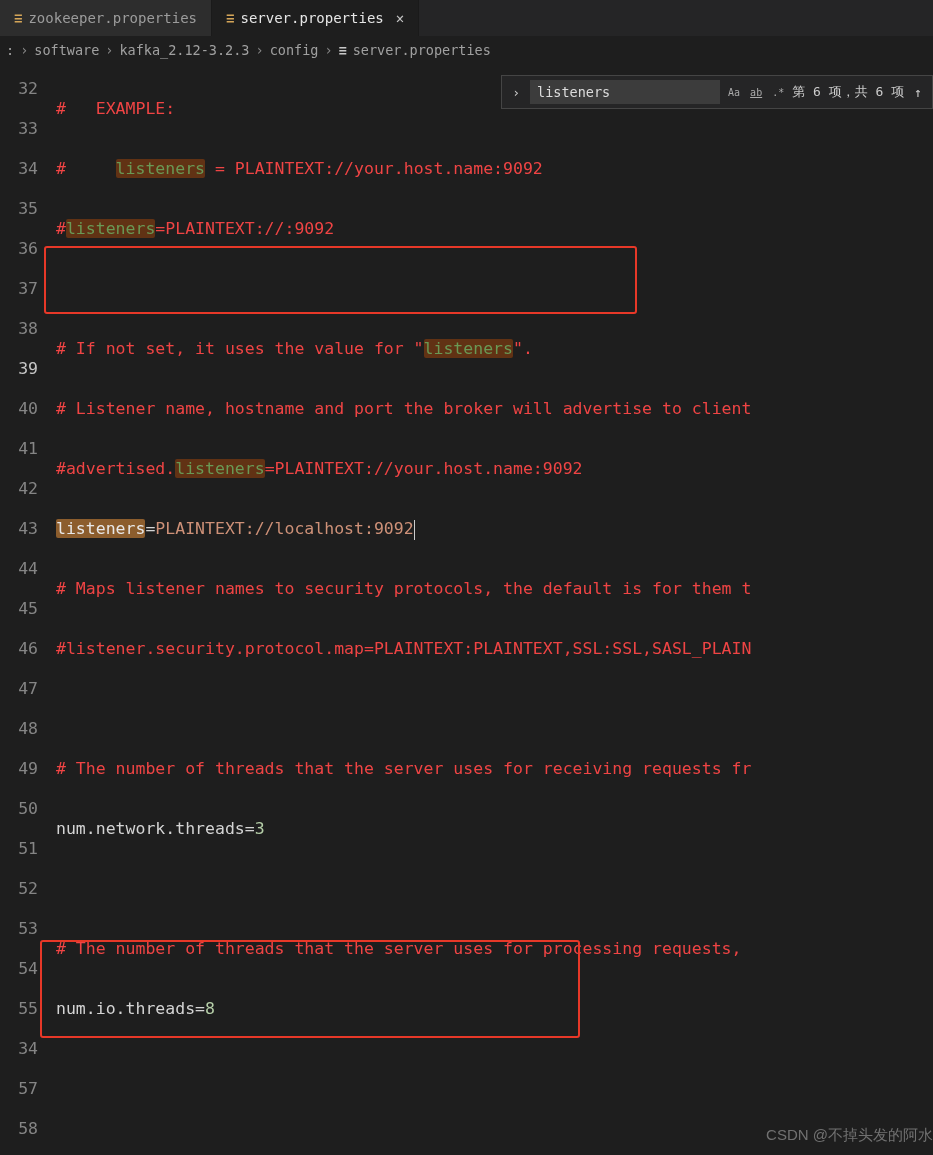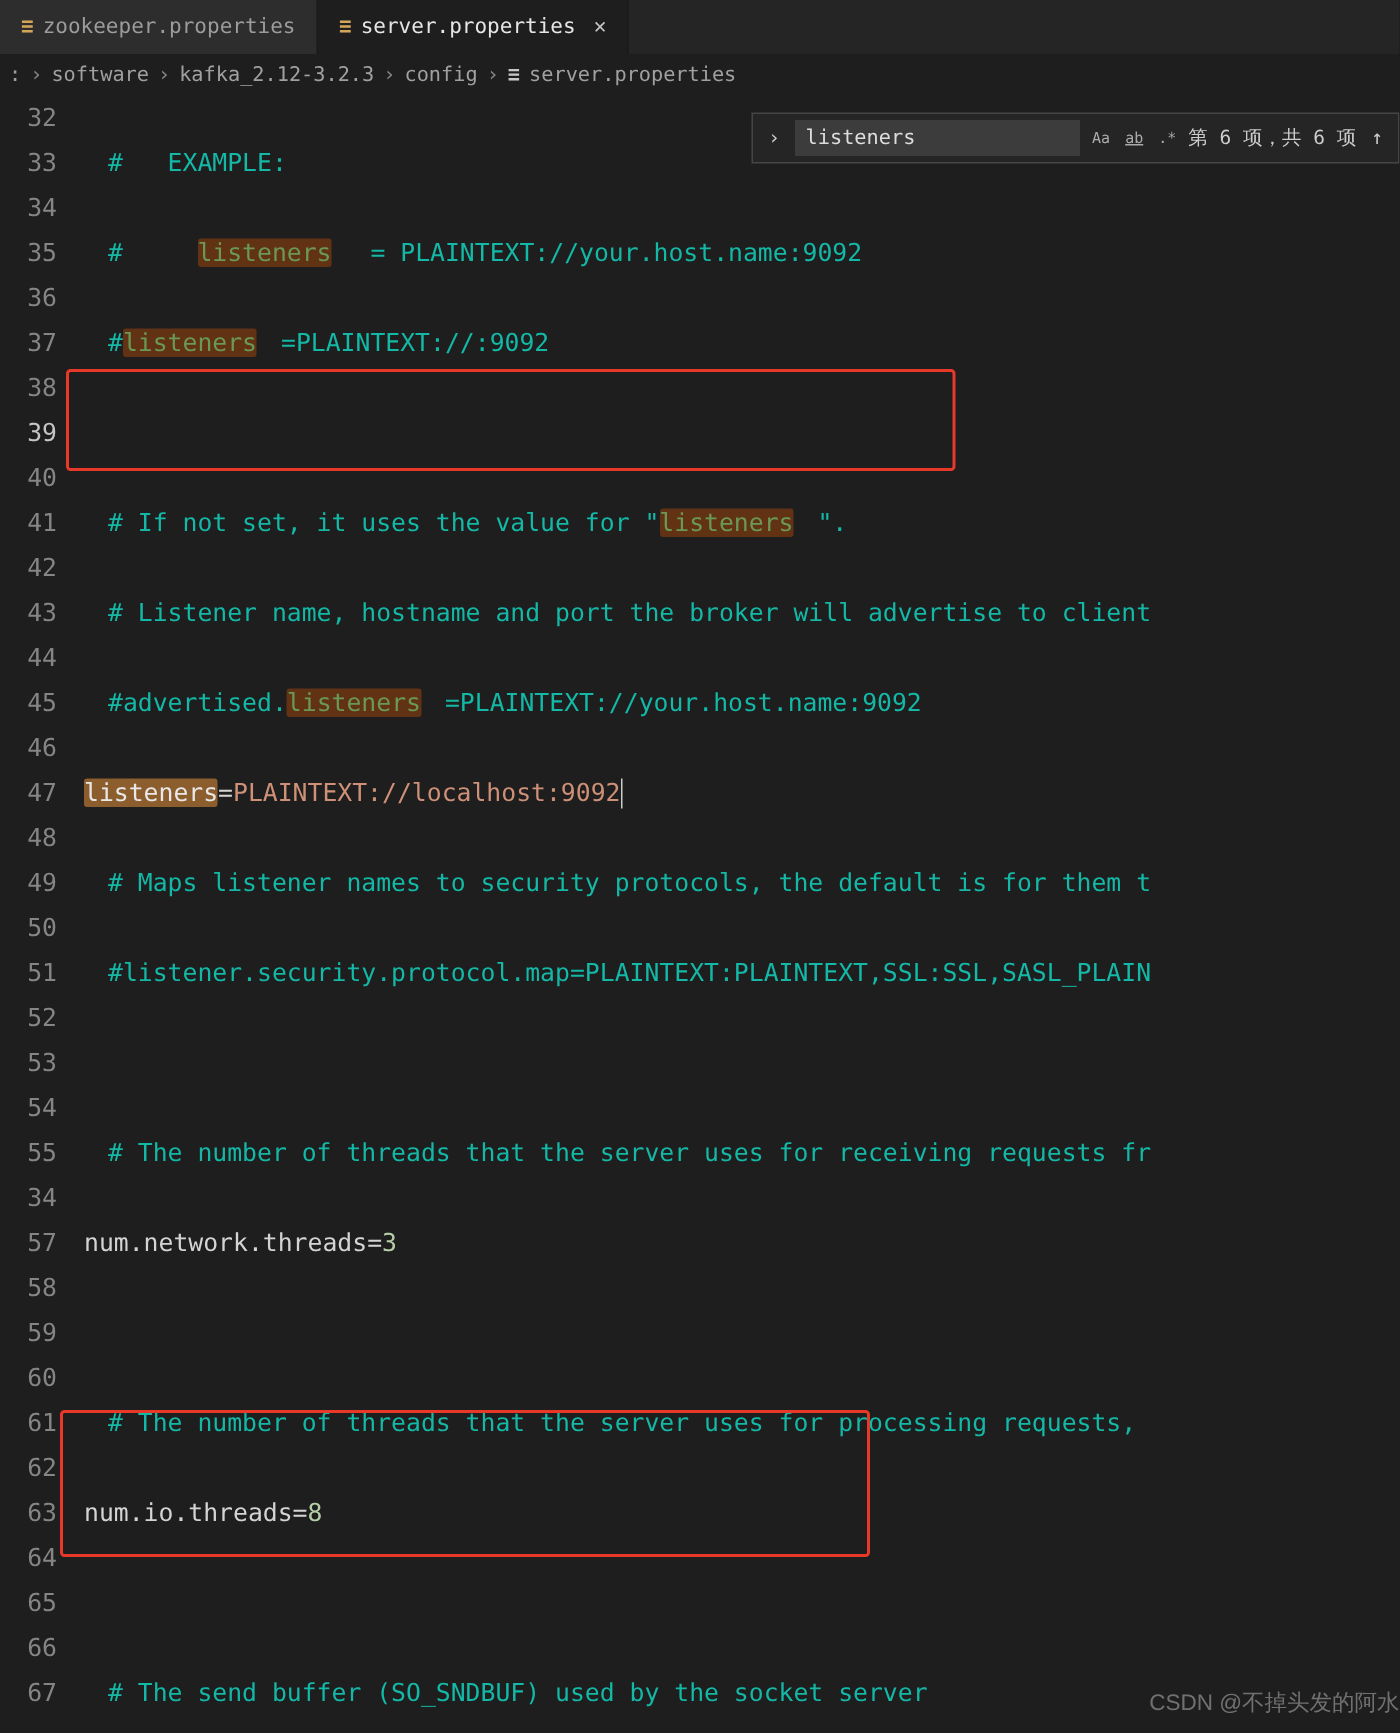--- a/index.html
+++ b/index.html
@@ -78,21 +78,21 @@
   }
   .gutter {
     color: #858585;
     text-align: right;
     padding: 0 18px 0 8px;
     user-select: none;
     width: 56px;
     flex-shrink: 0;
   }
   .code { flex: 1; white-space: pre; overflow: hidden; }
-  .c-comment { color: #14b8a6; margin-left: 16px; }
+  .c-comment { color: #ef4444; }
   .c-key { color: #d4d4d4; }
   .c-num { color: #b5cea8; }
   .c-str { color: #ce9178; }
   .hl { background: #613214; color: #6a9955; border-radius: 2px; }
   .hl-cur { background: #8c5d2d; color: #e8e8e8; border-radius: 2px; }
   .cursor {
     display: inline-block;
     width: 1px;
     height: 20px;
     background: #cccccc;
@@ -106,21 +106,21 @@
     border-radius: 3px;
   }
   .watermark {
     position: absolute;
     bottom: 10px;
     right: 0;
     color: rgba(180,180,180,0.55);
     font-size: 15px;
     font-family: sans-serif;
   }
-  .gn { color:#858585; }
+  .gn { color:#858585;margin-top:10px; }
   .gn.cur { color:#c6c6c6; }
 </style>
 </head>
 <body>
 
 <div class="tabs">
   <div class="tab">
     <span class="tab-icon">≡</span>
     <span>zookeeper.properties</span>
   </div>
@@ -212,21 +212,20 @@
 <div><span class="hl-cur">listeners</span><span class="c-key">=</span><span class="c-str">PLAINTEXT://localhost:9092</span><span class="cursor"></span></div>
 <div><span class="c-comment"># Maps listener names to security protocols, the default is for them t</span></div>
 <div><span class="c-comment">#listener.security.protocol.map=PLAINTEXT:PLAINTEXT,SSL:SSL,SASL_PLAIN</span></div>
 <div>&nbsp;</div>
 <div><span class="c-comment"># The number of threads that the server uses for receiving requests fr</span></div>
 <div><span class="c-key">num.network.threads</span>=<span class="c-num">3</span></div>
 <div>&nbsp;</div>
 <div><span class="c-comment"># The number of threads that the server uses for processing requests,</span></div>
 <div><span class="c-key">num.io.threads</span>=<span class="c-num">8</span></div>
 <div>&nbsp;</div>
-<div><span class="c-comment"># The send buffer (SO_SNDBUF) used by the socket server</span></div>
 
 
 
 
 
 
 
 
 
 

